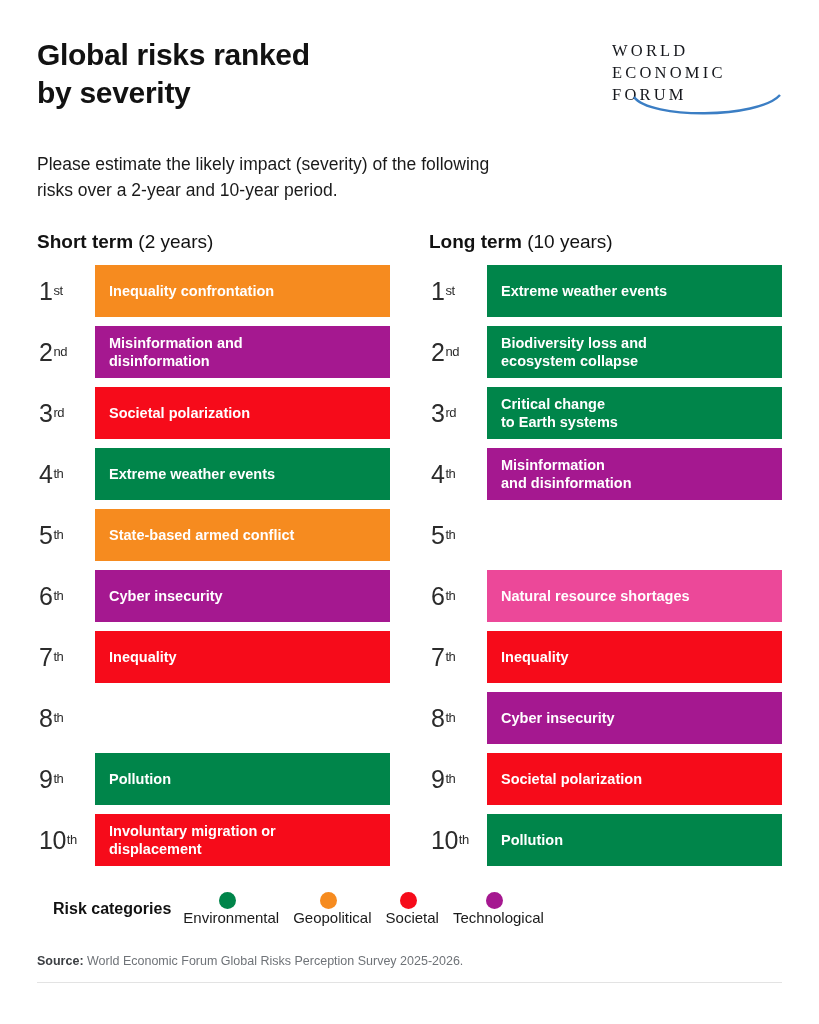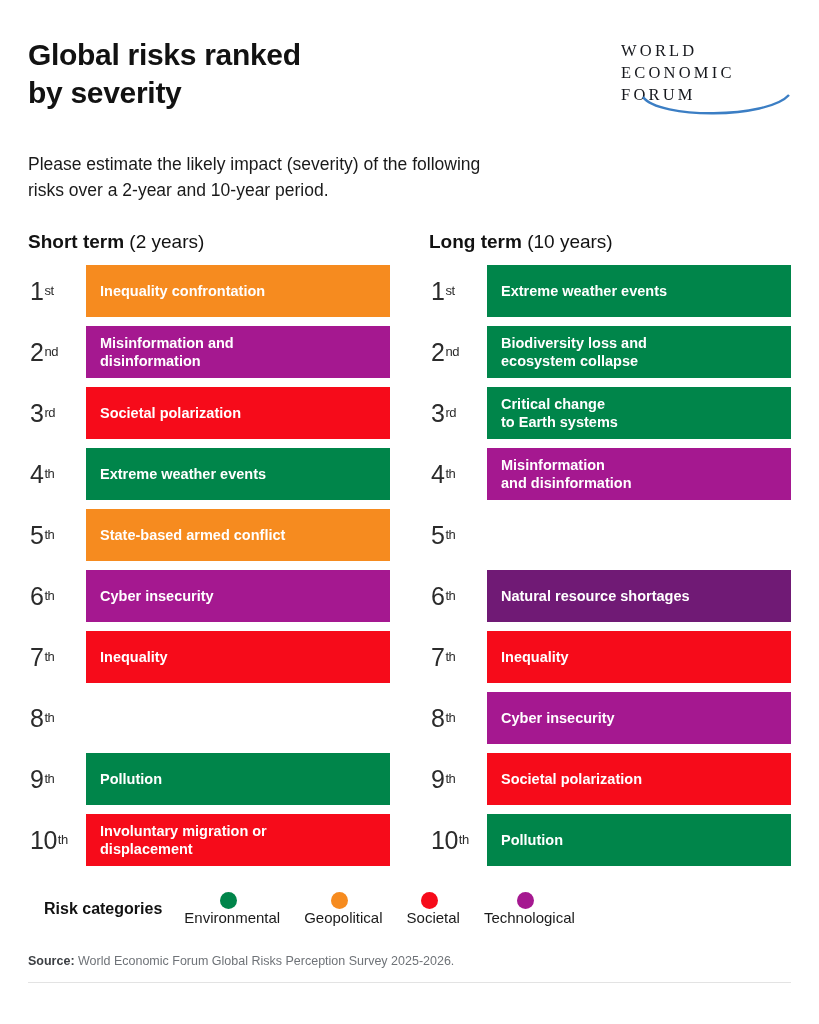--- a/index.html
+++ b/index.html
@@ -13,21 +13,21 @@
     font-family: "Liberation Sans", sans-serif;
     color: #1a1a1a;
     position: relative;
     overflow: hidden;
   }
   .page {
     position: relative;
     width: 819px;
     height: 1024px;
     box-sizing: border-box;
-    padding: 0 28px;
+    padding: 0 37px;
   }
 
   
   .header {
     display: flex;
     justify-content: space-between;
     align-items: flex-start;
     padding-top: 36px;
   }
   .title {
@@ -132,21 +132,20 @@
     white-space: pre-line;
     box-sizing: border-box;
   }
 
   
   .legend {
     display: flex;
     align-items: center;
     margin-top: 26px;
     padding-left: 16px;
-    gap: 10px;
   }
   .legend-title {
     font-size: 16px;
     font-weight: bold;
     color: #121212;
     margin-right: 12px;
   }
   .legend-item {
     display: flex;
     align-items: center;
@@ -338,21 +337,21 @@
               <span>5</span>
               <sup>th</sup>
             </div>
         </div>
 
         <div class="row">
           <div class="rank">
               <span>6</span>
               <sup>th</sup>
             </div>
-          <div class="bar" style="background:#701a75">Natural resource shortages</div>
+          <div class="bar" style="background:#ec4899">Natural resource shortages</div>
         </div>
 
         <div class="row">
           <div class="rank">
               <span>7</span>
               <sup>th</sup>
             </div>
           <div class="bar" style="background:#f60b1a">Inequality</div>
         </div>
 

